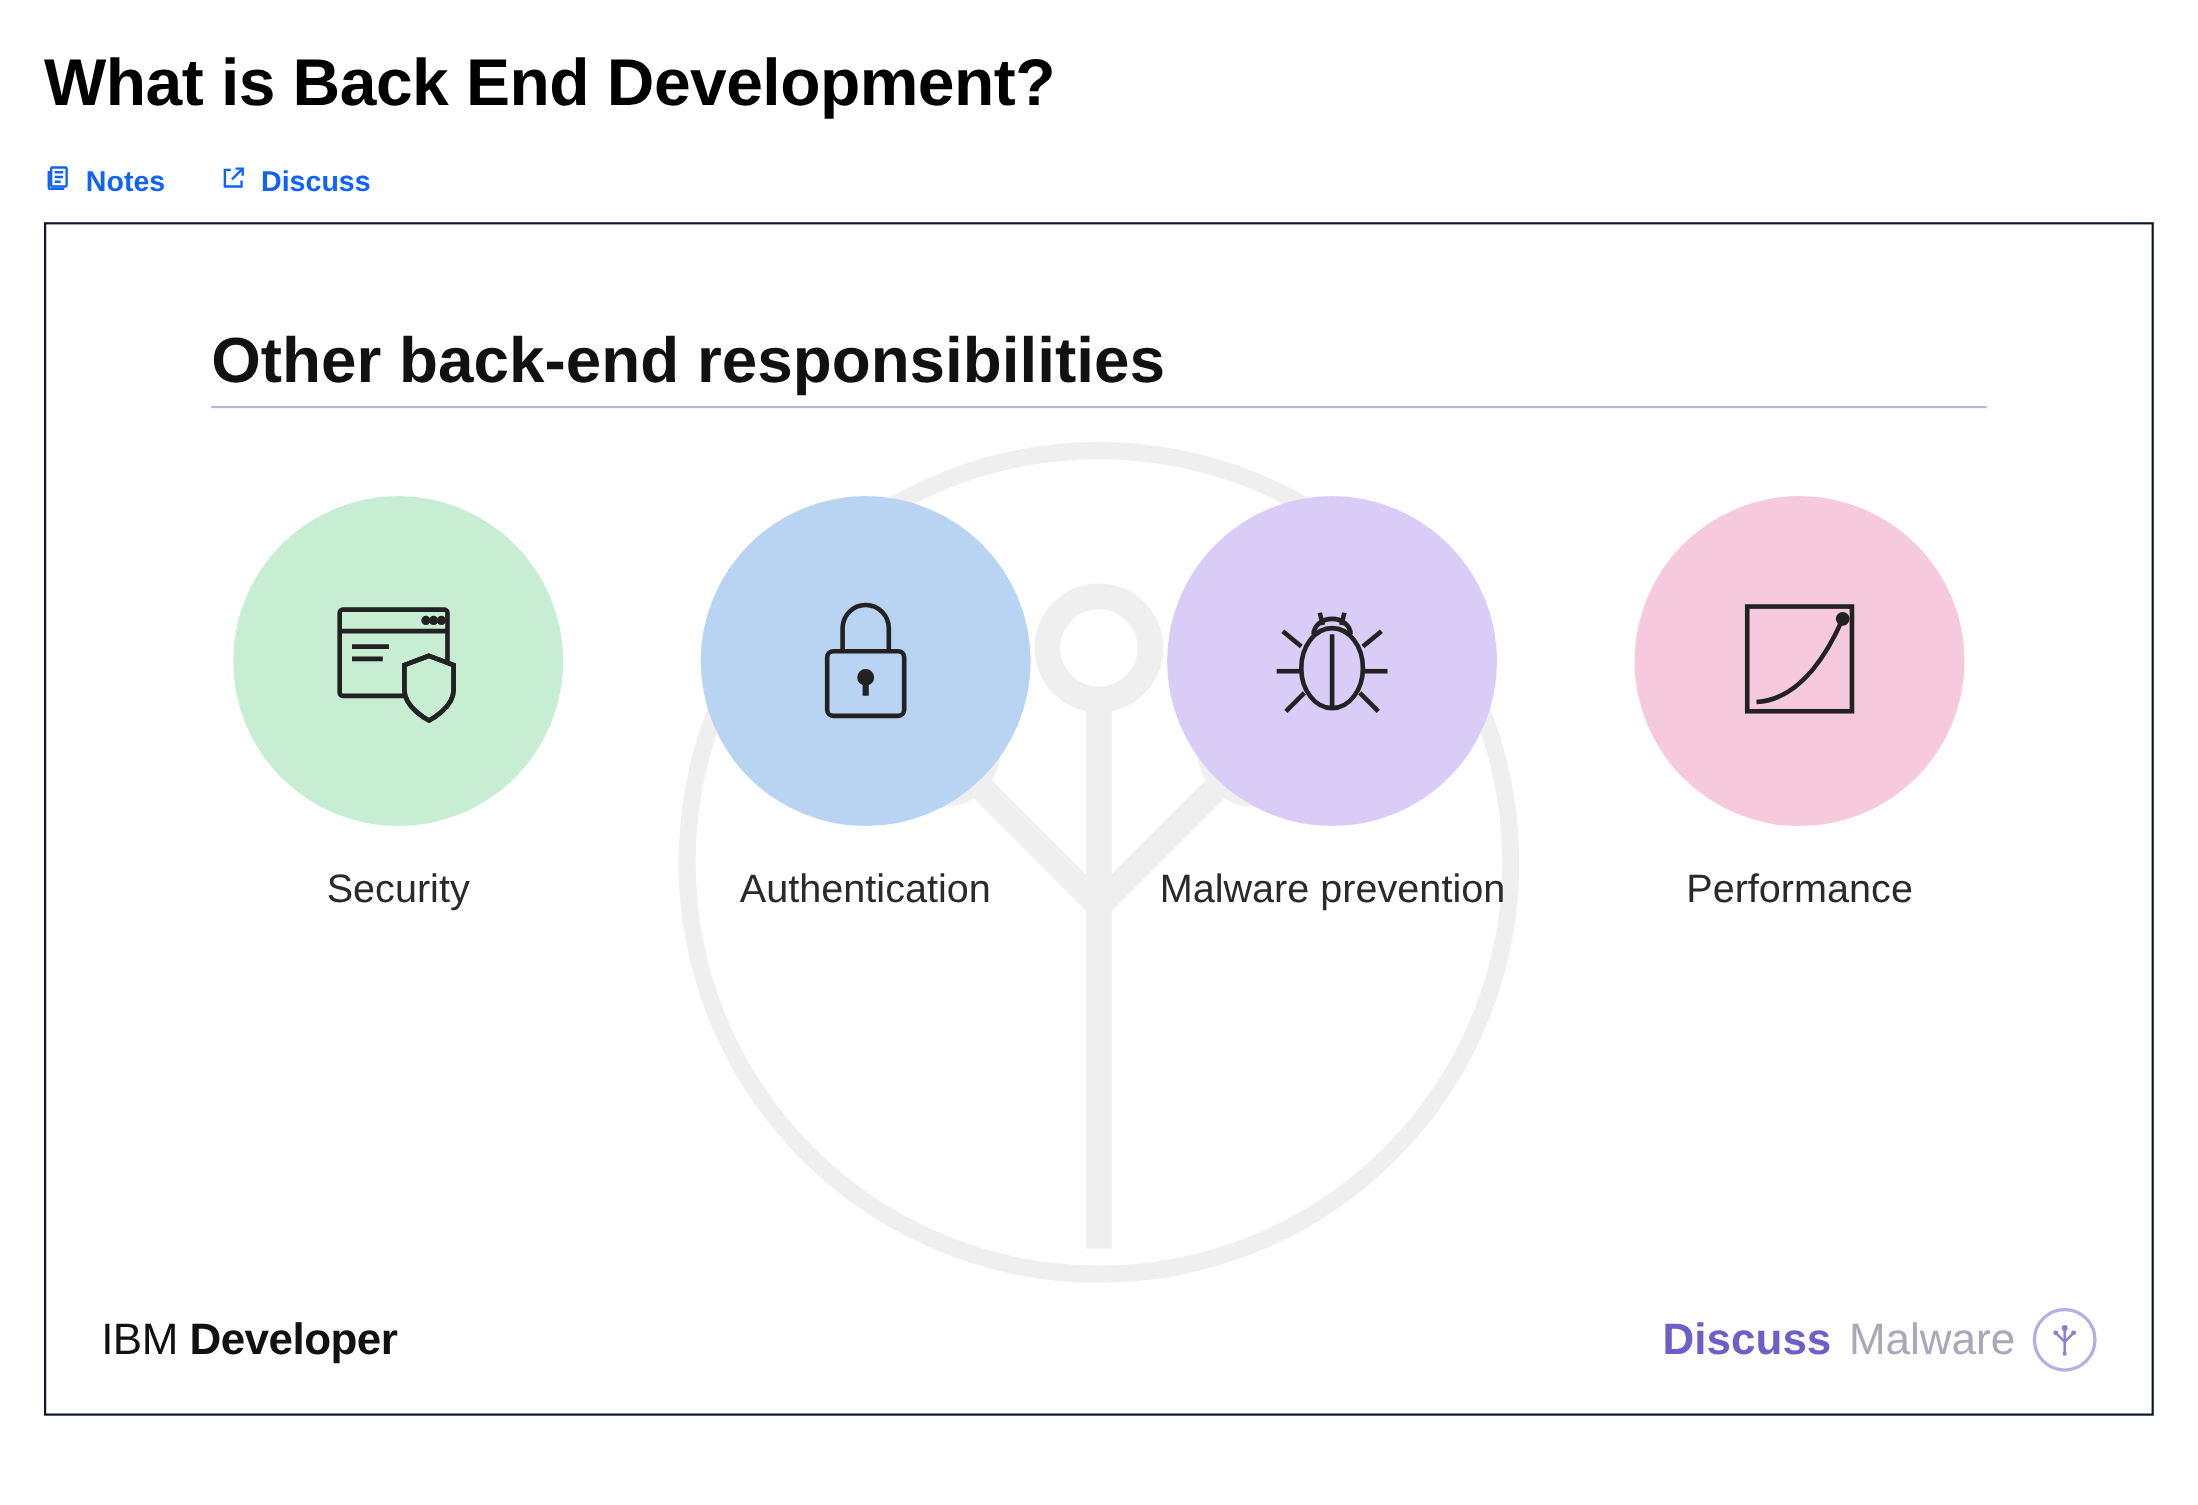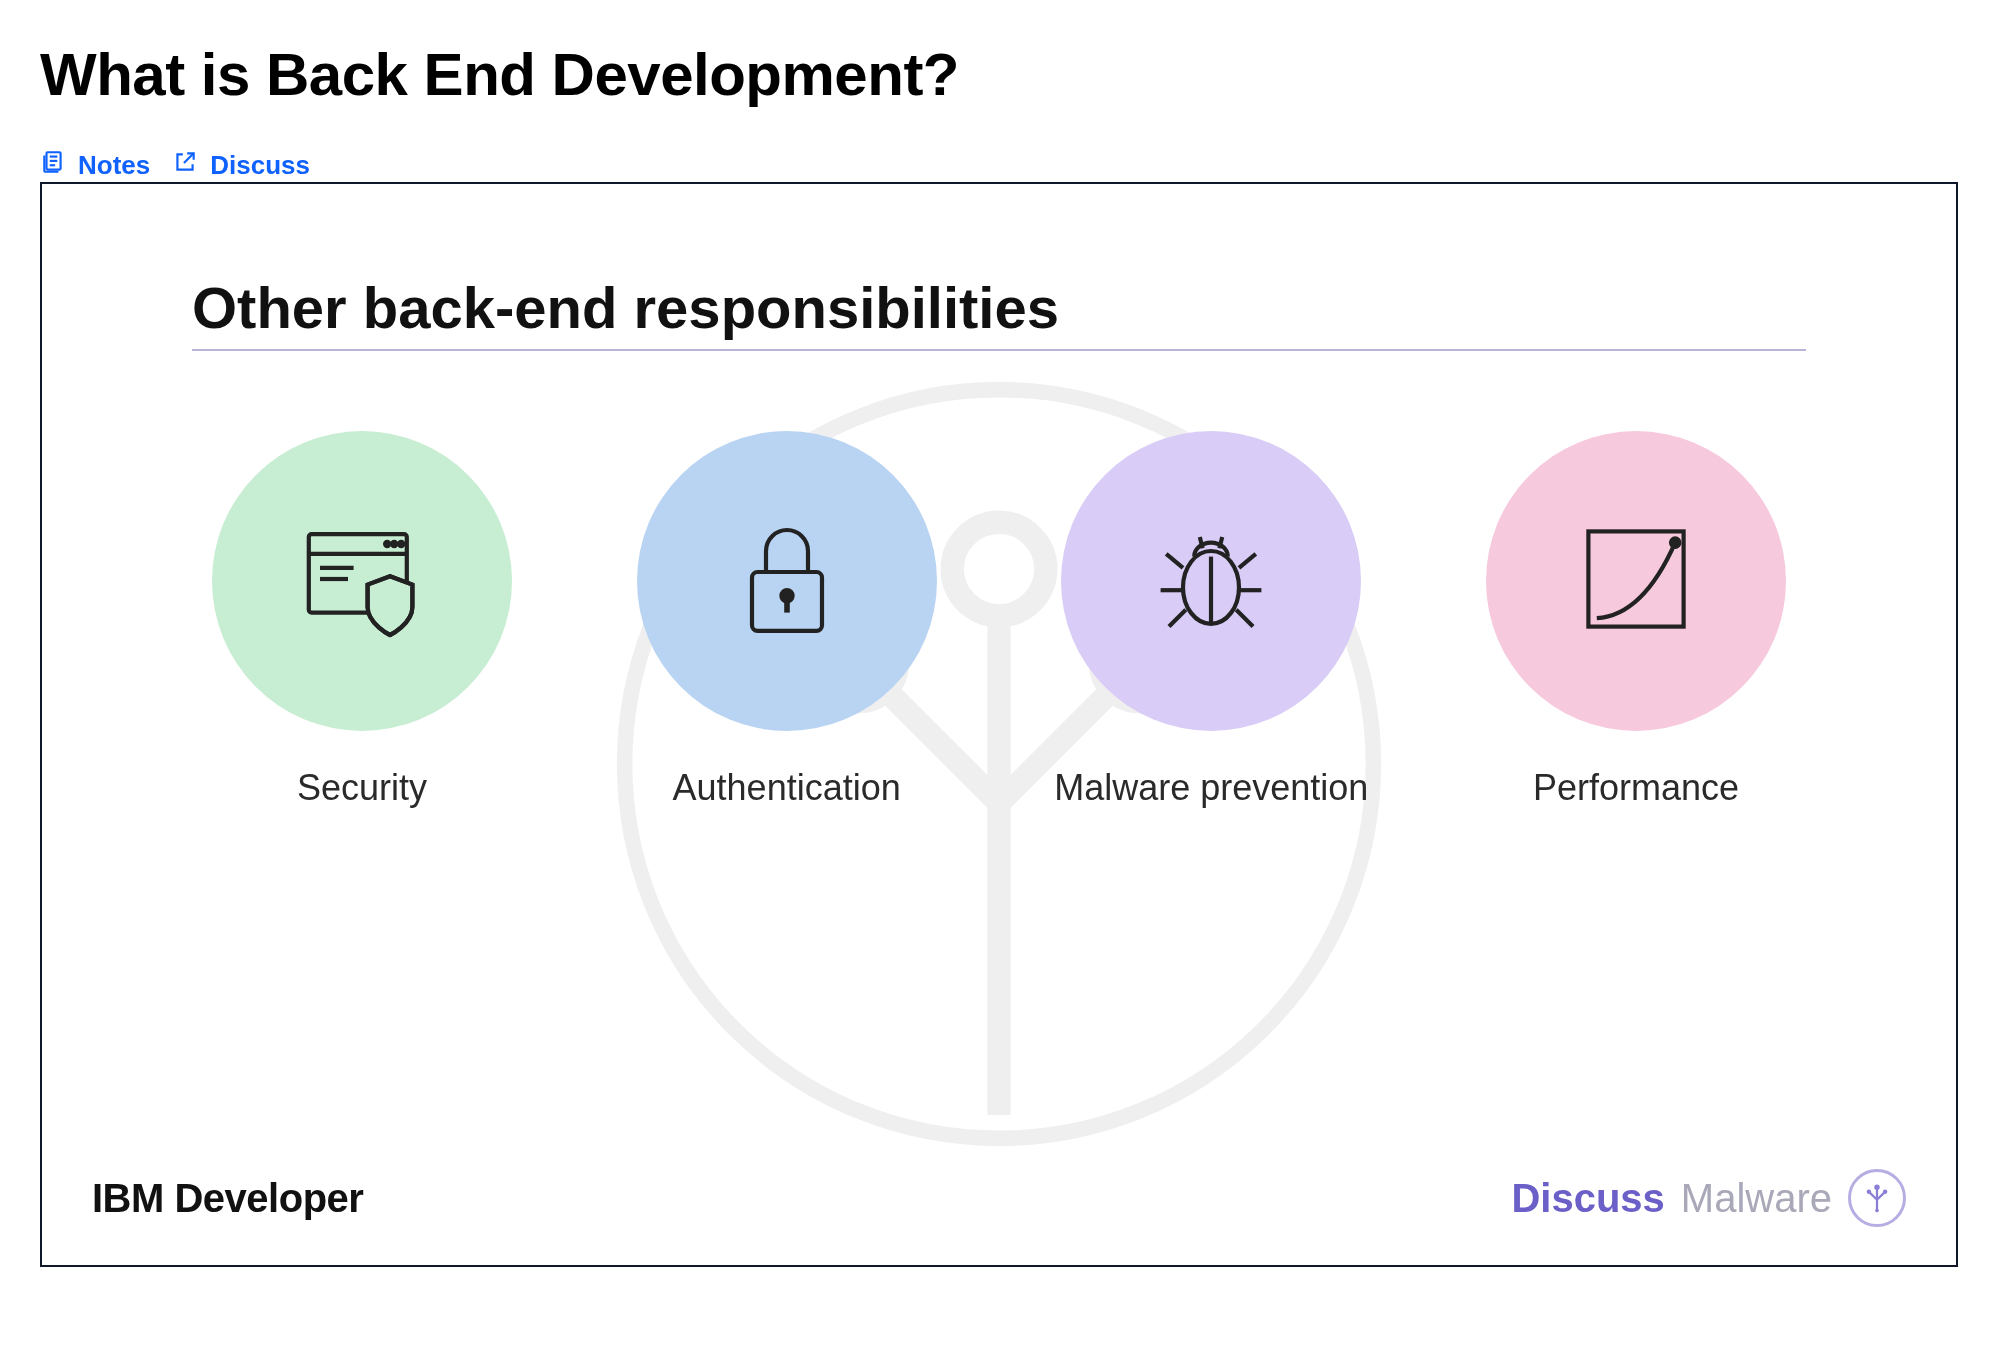--- a/index.html
+++ b/index.html
@@ -11,21 +11,22 @@
     }
     .page-title {
       font-size: 60px;
       font-weight: 600;
       color: #000000;
       margin-bottom: 40px;
       letter-spacing: -0.5px;
     }
     .header-actions {
       display: flex;
-      gap: 22px;
+      gap: 49px;
+      margin-bottom: 20px;
     }
     .action-link {
       display: flex;
       align-items: center;
       gap: 12px;
       color: #0f62fe;
       font-size: 26px;
       font-weight: 600;
       cursor: pointer;
     }
@@ -100,21 +101,21 @@
       display: flex;
       align-items: center;
       justify-content: space-between;
       padding: 0 50px;
     }
     .footer-left {
       font-size: 40px;
       color: #111;
       letter-spacing: -0.5px;
     }
-    .footer-left .w-light { font-weight: 700; }
+    .footer-left .w-light { font-weight: 400; }
     .footer-left .w-bold  { font-weight: 700; }
     .footer-right {
       display: flex;
       align-items: center;
       gap: 16px;
       font-size: 40px;
     }
     .footer-right .skills { color: #6b5fc8; font-weight: 700; }
     .footer-right .network { color: #a8a8b8; font-weight: 500; }
     .sn-logo {

